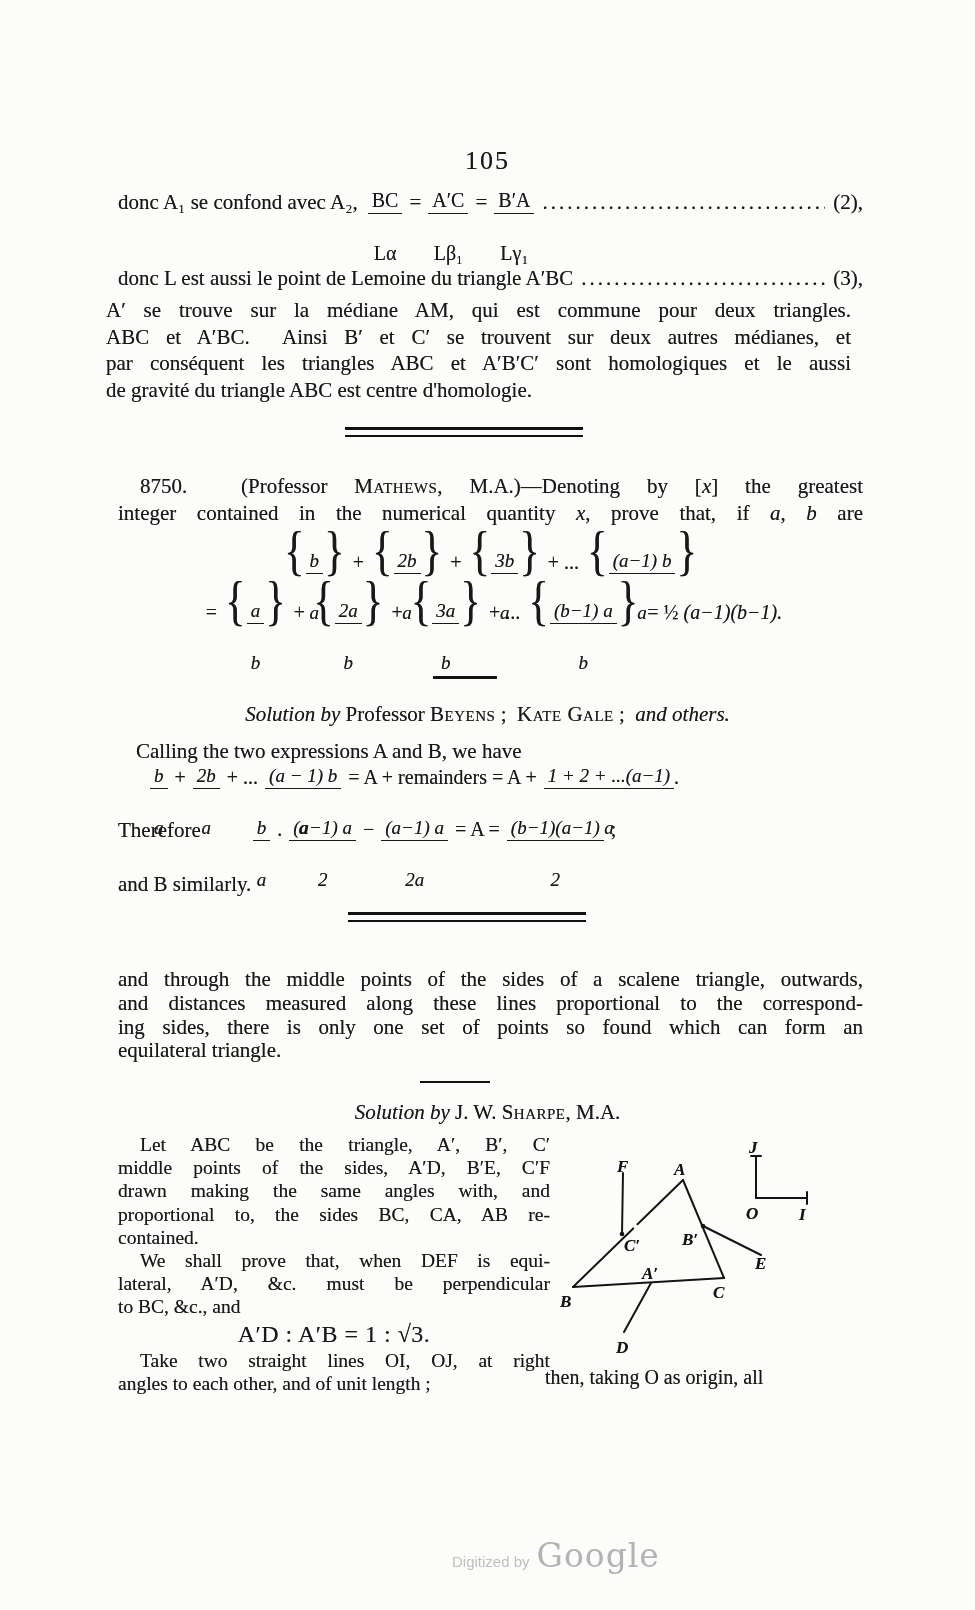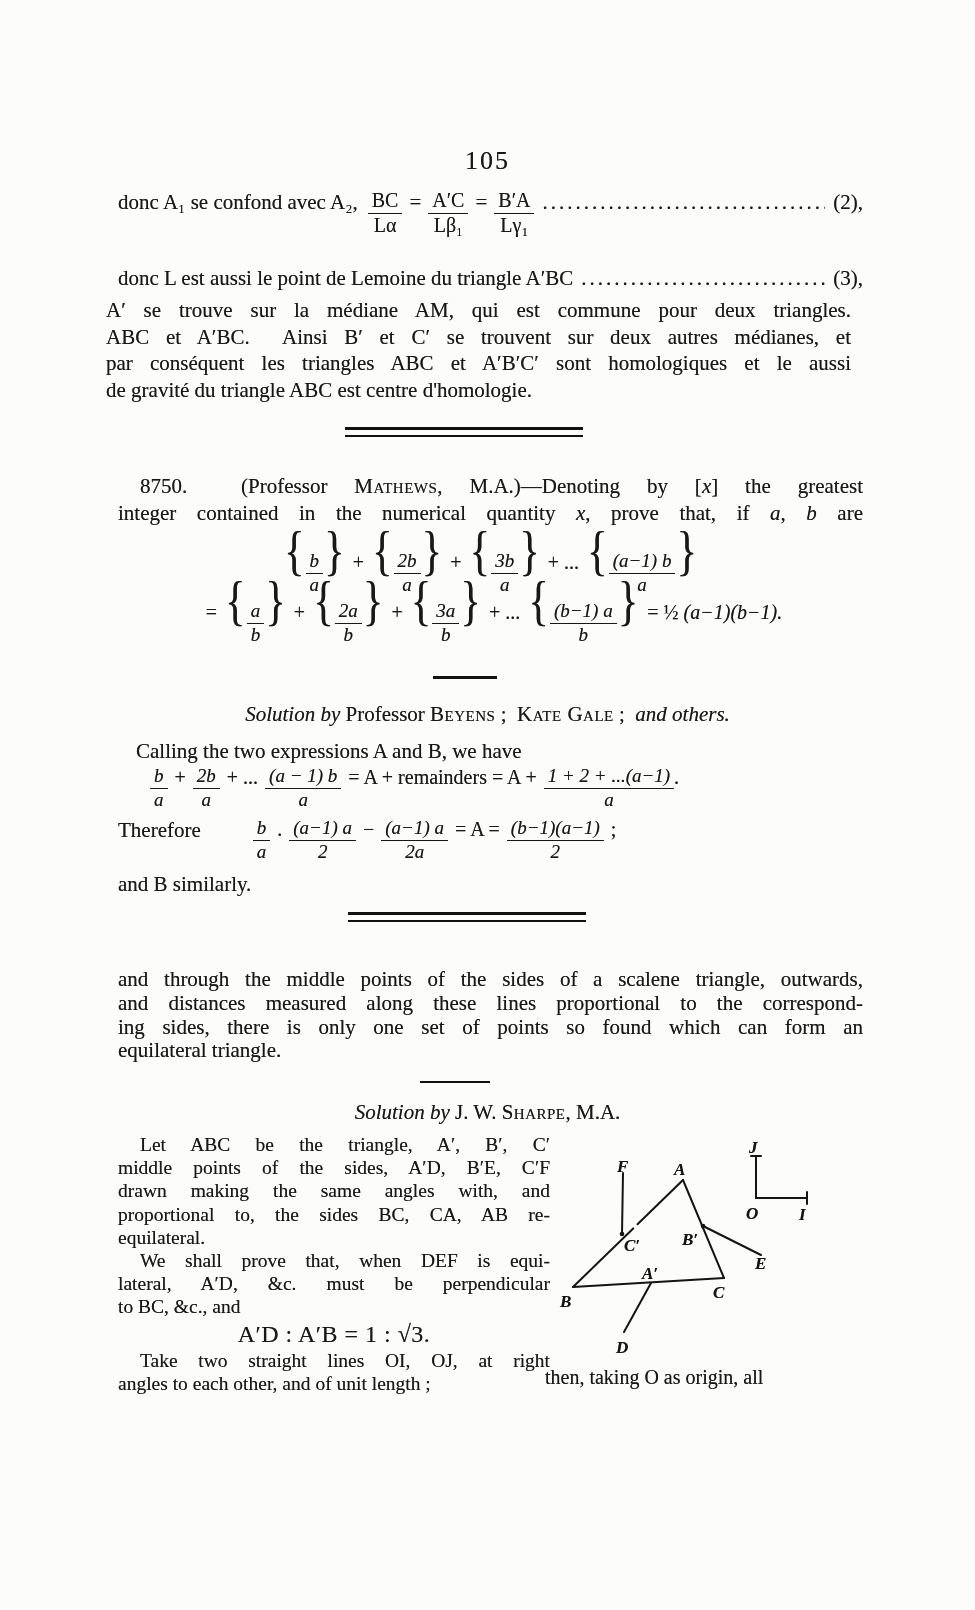--- a/index.html
+++ b/index.html
@@ -11,21 +11,21 @@
   .it{font-style:italic;}
   .b{font-weight:normal;}
   .sc{font-variant:small-caps;letter-spacing:.5px;}
   .ln{white-space:pre-wrap;}
   .j{text-align:justify;text-align-last:justify;-moz-text-align-last:justify;}
   .ind{text-indent:22px;}
   
   .frac{display:inline-flex;flex-direction:column;align-items:center;vertical-align:middle;
         line-height:1.08;text-align:center;}
   .frac .num{display:block;border-bottom:1.6px solid currentColor;padding:0 4px 1px;}
-  .frac .den{display:block;padding-top:1px;}
+  .frac .den{display:block;padding-top:1px;margin-top:28px;}
   .brace{font-size:215%;font-weight:400;transform:scaleY(1.28);display:inline-block;
          margin:0 1px;line-height:0;font-style:normal;}
   .op{margin:0 7px;font-style:normal;}
   .eqrow{display:flex;align-items:flex-start;}
   .leader{flex:1;overflow:hidden;white-space:nowrap;letter-spacing:3px;margin:0 8px;}
   
   .div-double{height:5px;border-top:3px solid #121212;border-bottom:2px solid #121212;}
   .div-short{border-top:3px solid #121212;}
   
   #pgnum{top:146px;left:0;width:975px;text-align:center;font-size:26px;letter-spacing:2px;}
@@ -236,21 +236,21 @@
 
   <div class="abs div-short" id="divs2"></div>
 
   <div class="abs" id="solby2"><span class="it">Solution by</span><span class="t"> J. W. </span><span class="sc">Sharpe</span><span class="t">, M.A.</span></div>
 
   <div class="abs" id="leftcol">
     <div class="ln j ind">Let ABC be the triangle, A′, B′, C′</div>
     <div class="ln j">middle points of the sides, A′D, B′E, C′F</div>
     <div class="ln j">drawn making the same angles with, and</div>
     <div class="ln j">proportional to, the sides BC, CA, AB re-</div>
-    <div class="ln">equilateral.</div>
+    <div class="ln">contained.</div>
     <div class="ln j ind">We shall prove that, when DEF is equi-</div>
     <div class="ln j">lateral, A′D, &amp;c. must be perpendicular</div>
     <div class="ln">to BC, &amp;c., and</div>
     <div class="ln" id="ratio">A′D : A′B = 1 : √3.</div>
     <div class="ln j ind">Take two straight lines OI, OJ, at right</div>
     <div class="ln">angles to each other, and of unit length ;</div>
   </div>
 
   <div class="abs" id="cont">then, taking O as origin, all</div>
 
@@ -275,14 +275,18 @@
       <text class="flabel" x="84" y="123">C′</text>
       <text class="flabel" x="76" y="225">D</text>
       <text class="flabel" x="215" y="141">E</text>
       <text class="flabel" x="77" y="44">F</text>
       <text class="flabel" x="209" y="25">J</text>
       <text class="flabel" x="206" y="91">O</text>
       <text class="flabel" x="259" y="92">I</text>
     </svg>
   </div>
 
+  <div class="abs" id="wm">
+    <span class="wm-small">Digitized by</span>
+    <span class="wm-google">Google</span>
+  </div>
 
 </div>
 
 </body></html>

